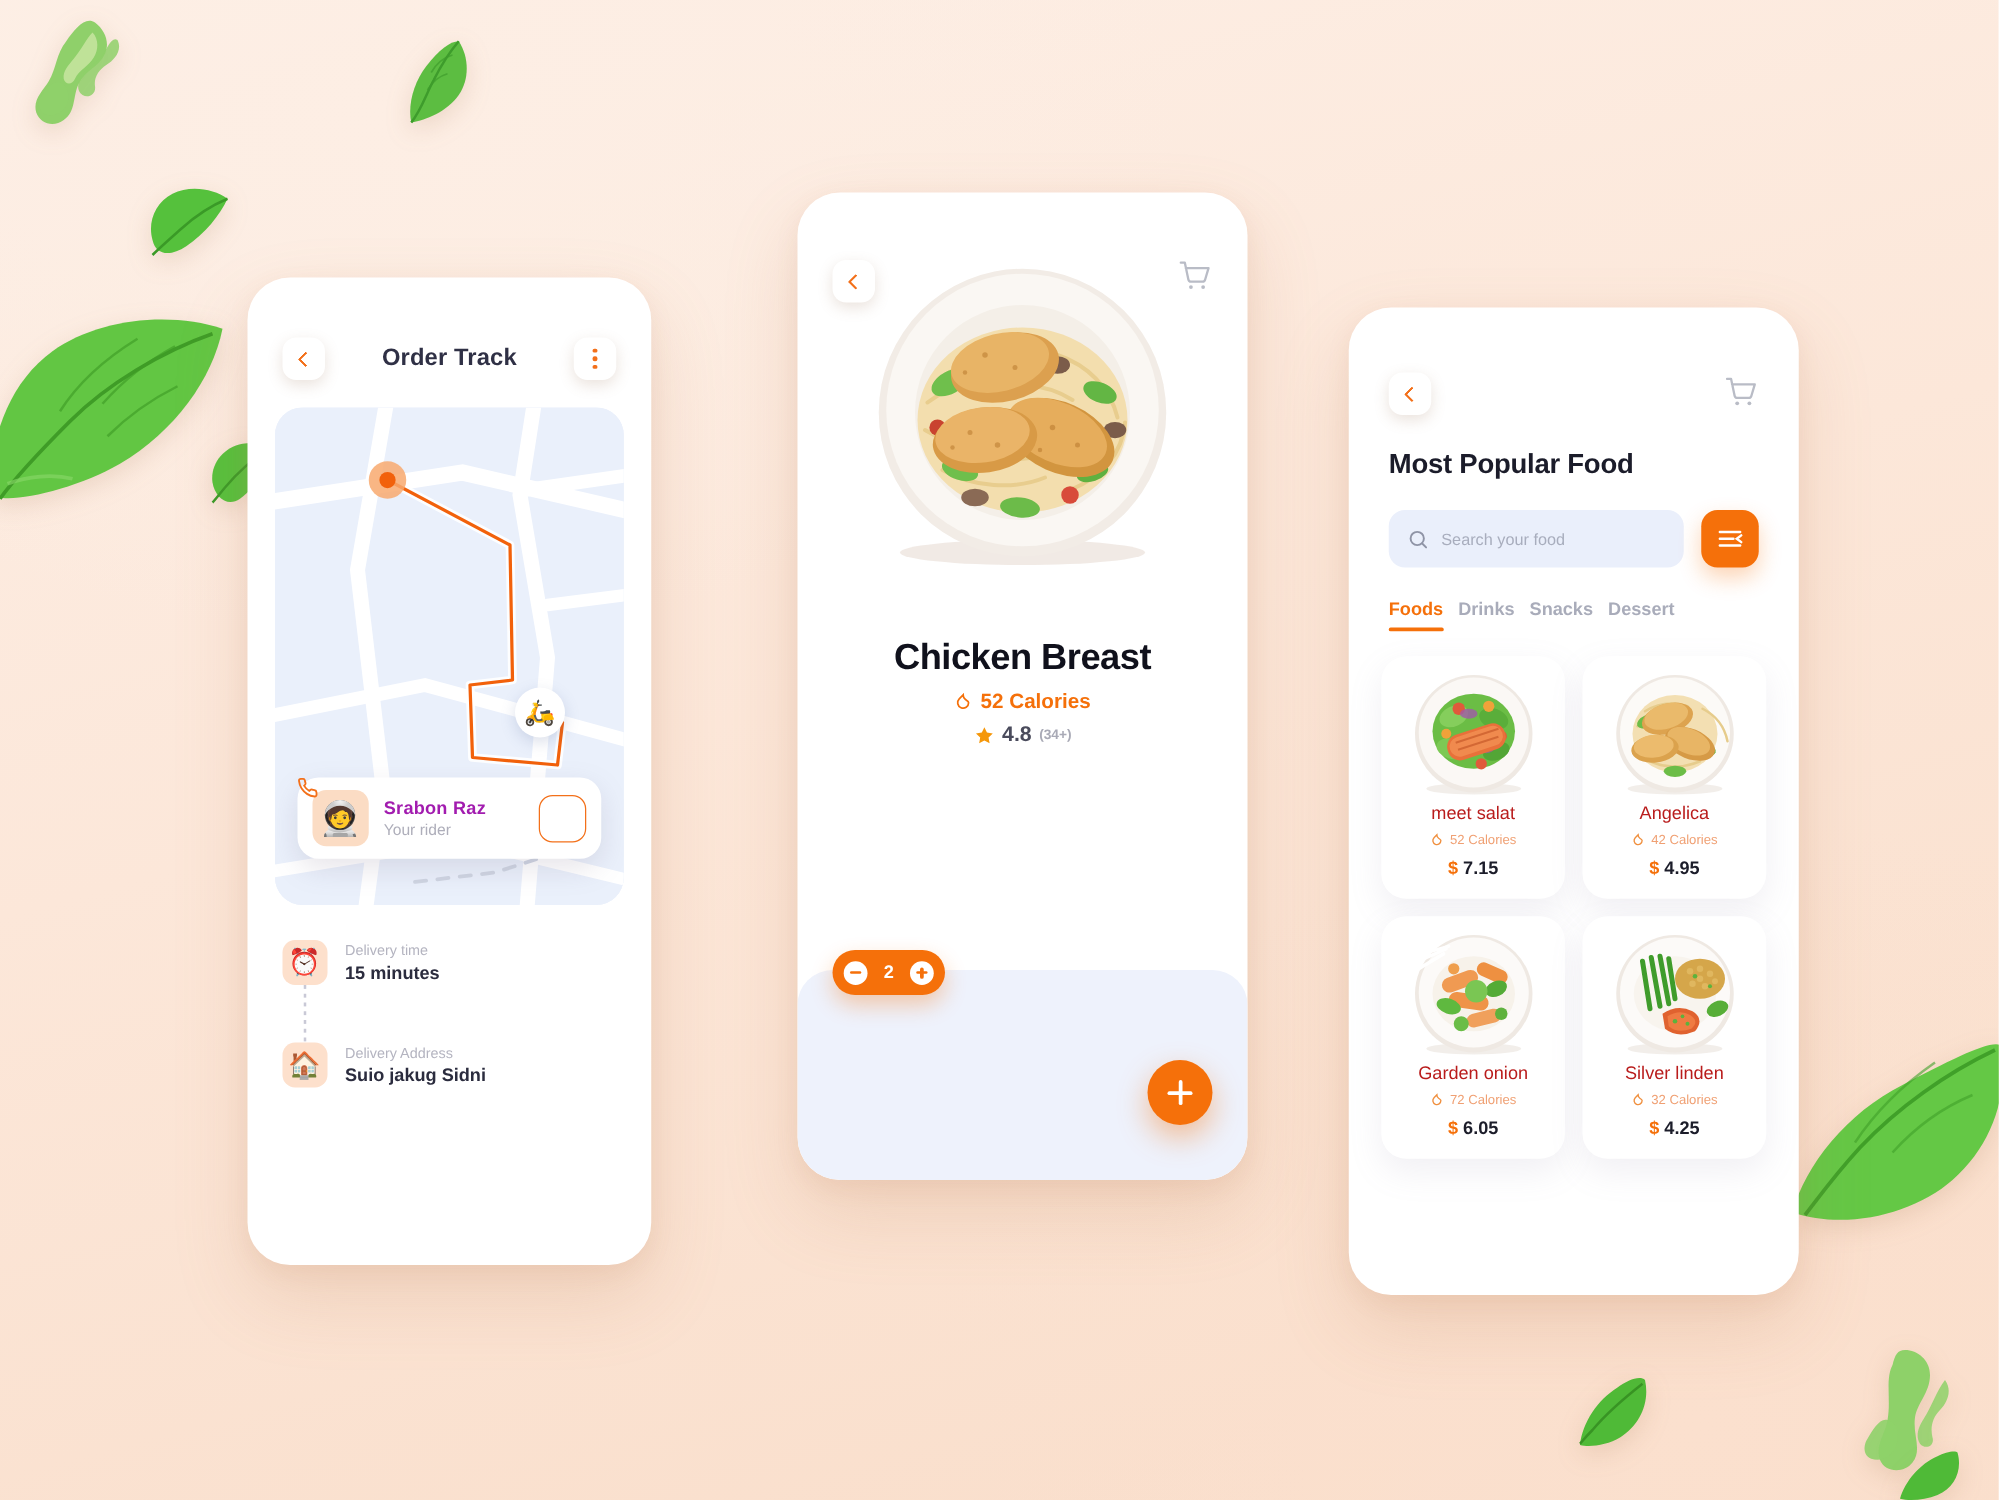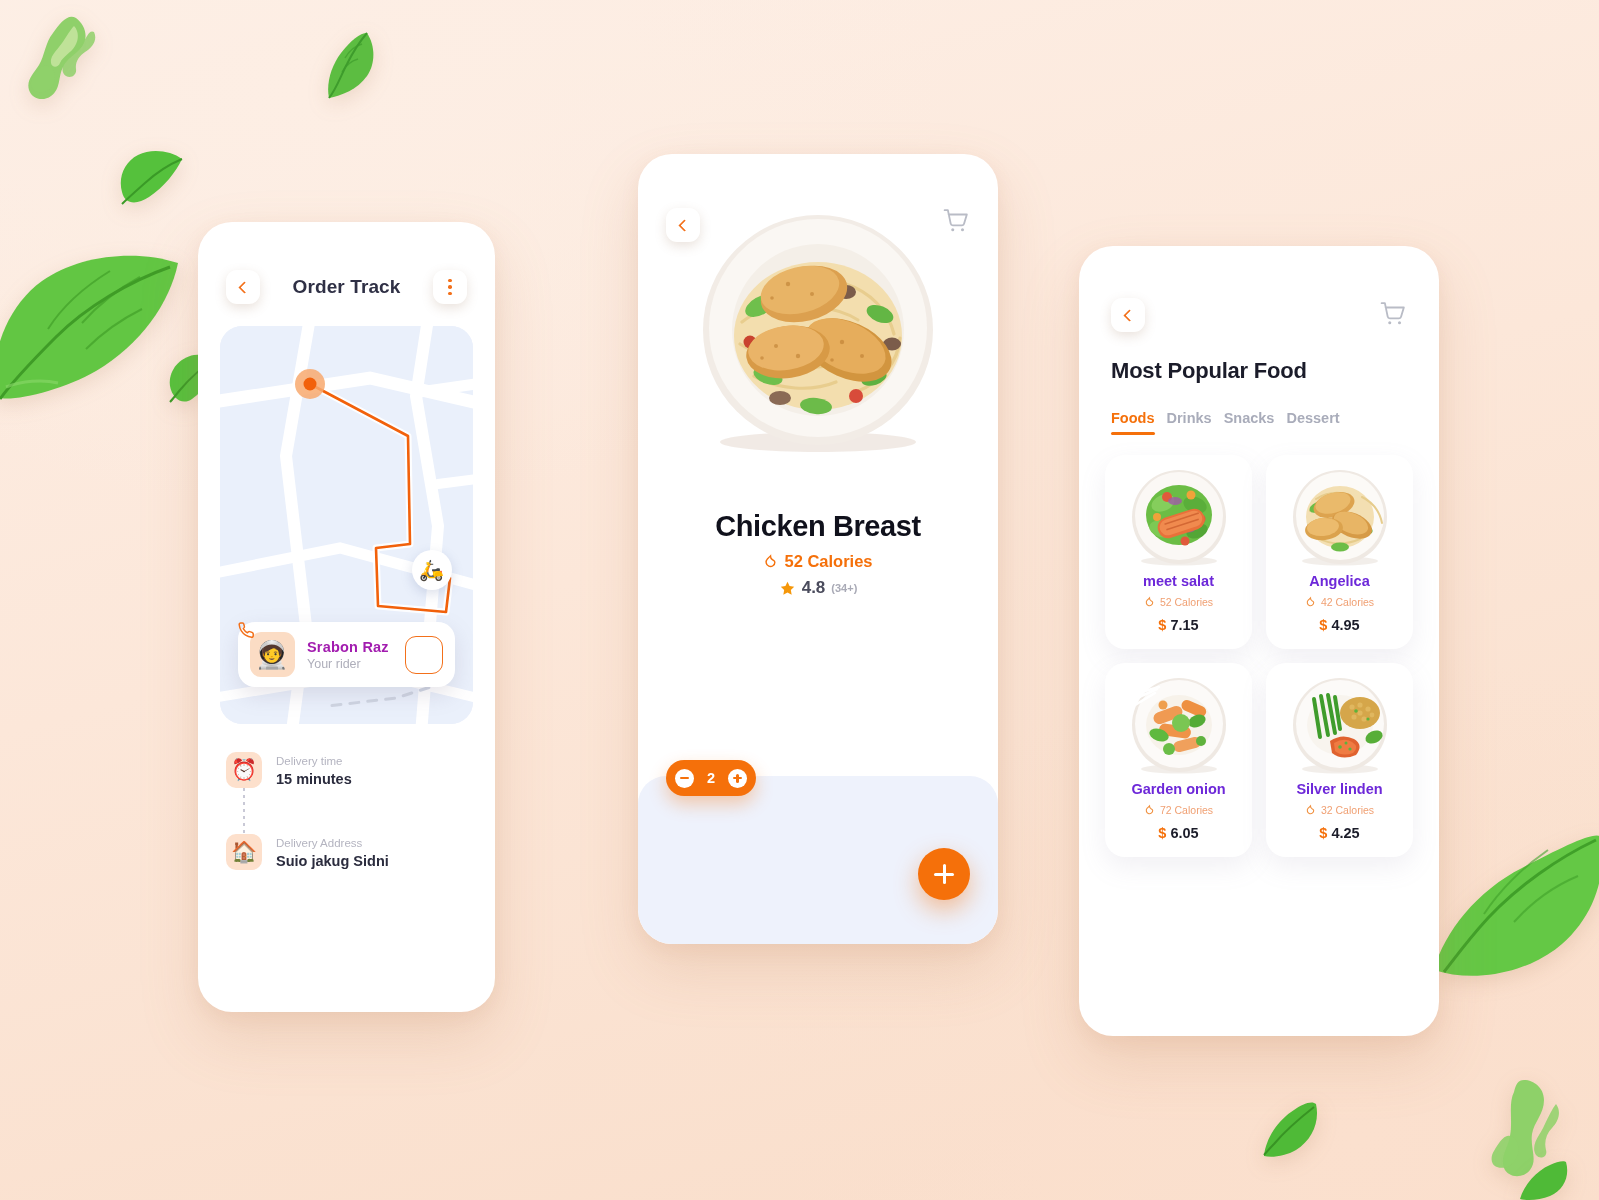--- a/index.html
+++ b/index.html
@@ -23,21 +23,21 @@
 
   
   .phone {
     position: absolute;
     background: #ffffff;
     border-radius: 34px;
     box-shadow: 0 26px 60px rgba(190,130,90,.20), 0 6px 18px rgba(190,130,90,.10);
     overflow: hidden;
   }
   
-  #phone-track { left: 198px; top: 222px; width: 297px; height: 790px; }
+  #phone-track { left: 198px; top: 222px; width: 323px; height: 790px; }
   
   #phone-detail { left: 638px; top: 154px; width: 360px; height: 790px; }
   
   #phone-popular { left: 1079px; top: 246px; width: 360px; height: 790px; }
 
   
   .p1-header {
     display: flex; align-items: center; justify-content: space-between;
     padding: 48px 28px 0 28px;
   }
@@ -192,21 +192,21 @@
     content:""; position: absolute; left: 0; right: 0; bottom: 0; height: 3px;
     background: #f5700a; border-radius: 2px;
   }
   .grid { display: grid; grid-template-columns: 1fr 1fr; gap: 14px; padding: 20px 26px 0 26px; }
   .fcard {
     background: #fff; border-radius: 20px; padding: 10px 8px 16px 8px; text-align: center;
     box-shadow: 0 10px 26px rgba(150,140,170,.13);
   }
   .fcard .ph { width: 100%; height: 104px; display: flex; align-items: center; justify-content: center; }
   .fcard .ph svg { display: block; }
-  .fname { font-size: 14.5px; font-weight: 700; color: #6d28d9; margin-top: 4px; }
+  .fname { font-size: 14.5px; font-weight: 400; color: #b91c1c; margin-top: 4px; }
   .fcal { display: flex; align-items: center; justify-content: center; gap: 5px; margin-top: 7px; font-size: 10.5px; color: #f0a073; font-weight: 400; }
   .fprice { font-size: 14.5px; font-weight: 700; color: #1c1d2a; margin-top: 9px; }
   .fprice .cur { color: #f5700a; }
 </style>
 </head>
 <body>
 
 <div class="bg-wash"></div>
 
 <div class="leaf" style="left:24px;top:14px;">
@@ -466,20 +466,37 @@
       <svg width="28" height="26" viewBox="0 0 24 24" fill="none" stroke="#b9bcc6" stroke-width="1.7" stroke-linecap="round" stroke-linejoin="round">
         <circle cx="9" cy="20" r="1.4" fill="#b9bcc6" stroke="none"></circle>
         <circle cx="18" cy="20" r="1.4" fill="#b9bcc6" stroke="none"></circle>
         <path d="M1.5 2h3l2.6 12.4a2 2 0 0 0 2 1.6h8.4a2 2 0 0 0 2-1.6L22 6H5.2"></path>
       </svg>
     </button>
   </div>
 
   <div class="p3-title">Most Popular Food</div>
 
+  <div class="search-row">
+    <div class="search-box">
+      <svg width="17" height="17" viewBox="0 0 24 24" fill="none" stroke="#8f94a6" stroke-width="2.2" stroke-linecap="round">
+        <circle cx="11" cy="11" r="7.5"></circle>
+          <path d="M16.6 16.6L21 21"></path>
+      </svg>
+      <input class="search-input" placeholder="Search your food" value="" style="">
+    </div>
+    <button class="filter-btn">
+      <svg width="22" height="18" viewBox="0 0 24 20" fill="none" stroke="#fff" stroke-width="2.2" stroke-linecap="round">
+        <path d="M3 4h18"></path>
+          <path d="M3 10h12"></path>
+          <path d="M3 16h18"></path>
+        <path d="M22 7l-4 3 4 3"></path>
+      </svg>
+    </button>
+  </div>
 
   <div class="tabs">
     <div class="tab active">Foods</div>
     <div class="tab">Drinks</div>
     <div class="tab">Snacks</div>
     <div class="tab">Dessert</div>
   </div>
 
   <div class="grid">
 

